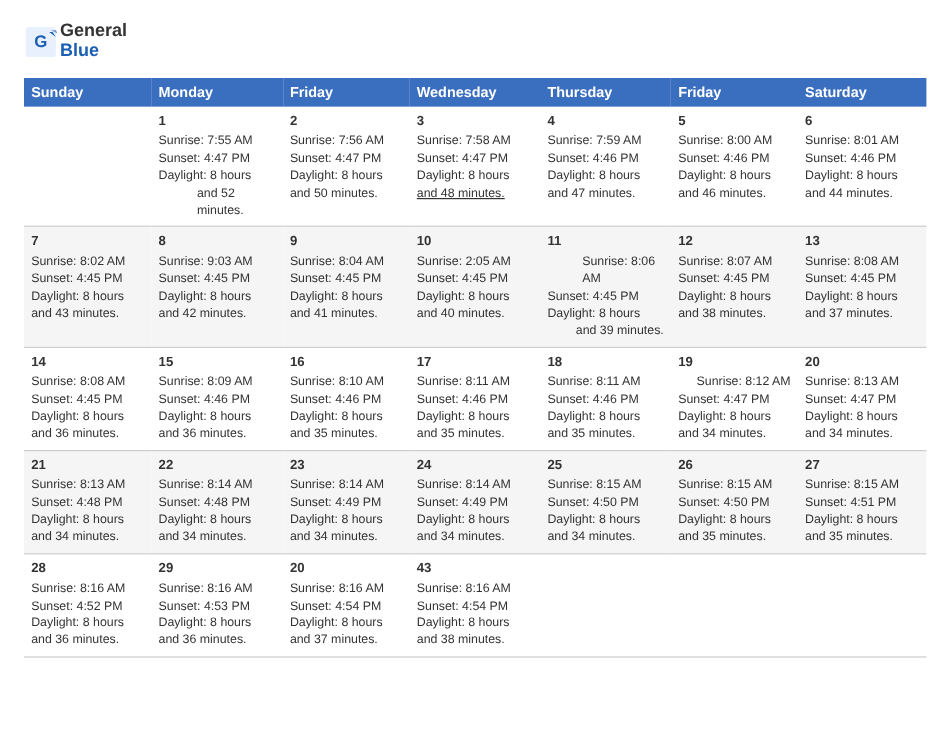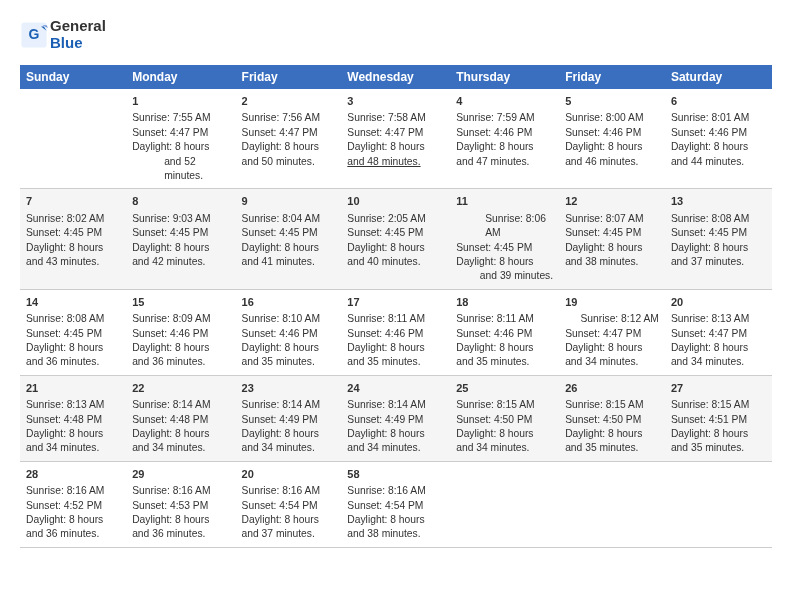--- a/index.html
+++ b/index.html
@@ -330,21 +330,21 @@
             <span style="display:block;">and 36 minutes.</span>
           </td>
           <td>
             <span class="day-num">20</span>
             <span style="display:block;">Sunrise: 8:16 AM</span>
             <span style="display:block;">Sunset: 4:54 PM</span>
             <span style="display:block;">Daylight: 8 hours</span>
             <span style="display:block;">and 37 minutes.</span>
           </td>
           <td>
-            <span class="day-num">58</span>
+            <span class="day-num">43</span>
             <span style="display:block;">Sunrise: 8:16 AM</span>
             <span style="display:block;">Sunset: 4:54 PM</span>
             <span style="display:block;">Daylight: 8 hours</span>
             <span style="display:block;">and 38 minutes.</span>
           </td>
           <td>&nbsp;</td>
           <td>&nbsp;</td>
           <td>&nbsp;</td>
         </tr>
       </tbody>

